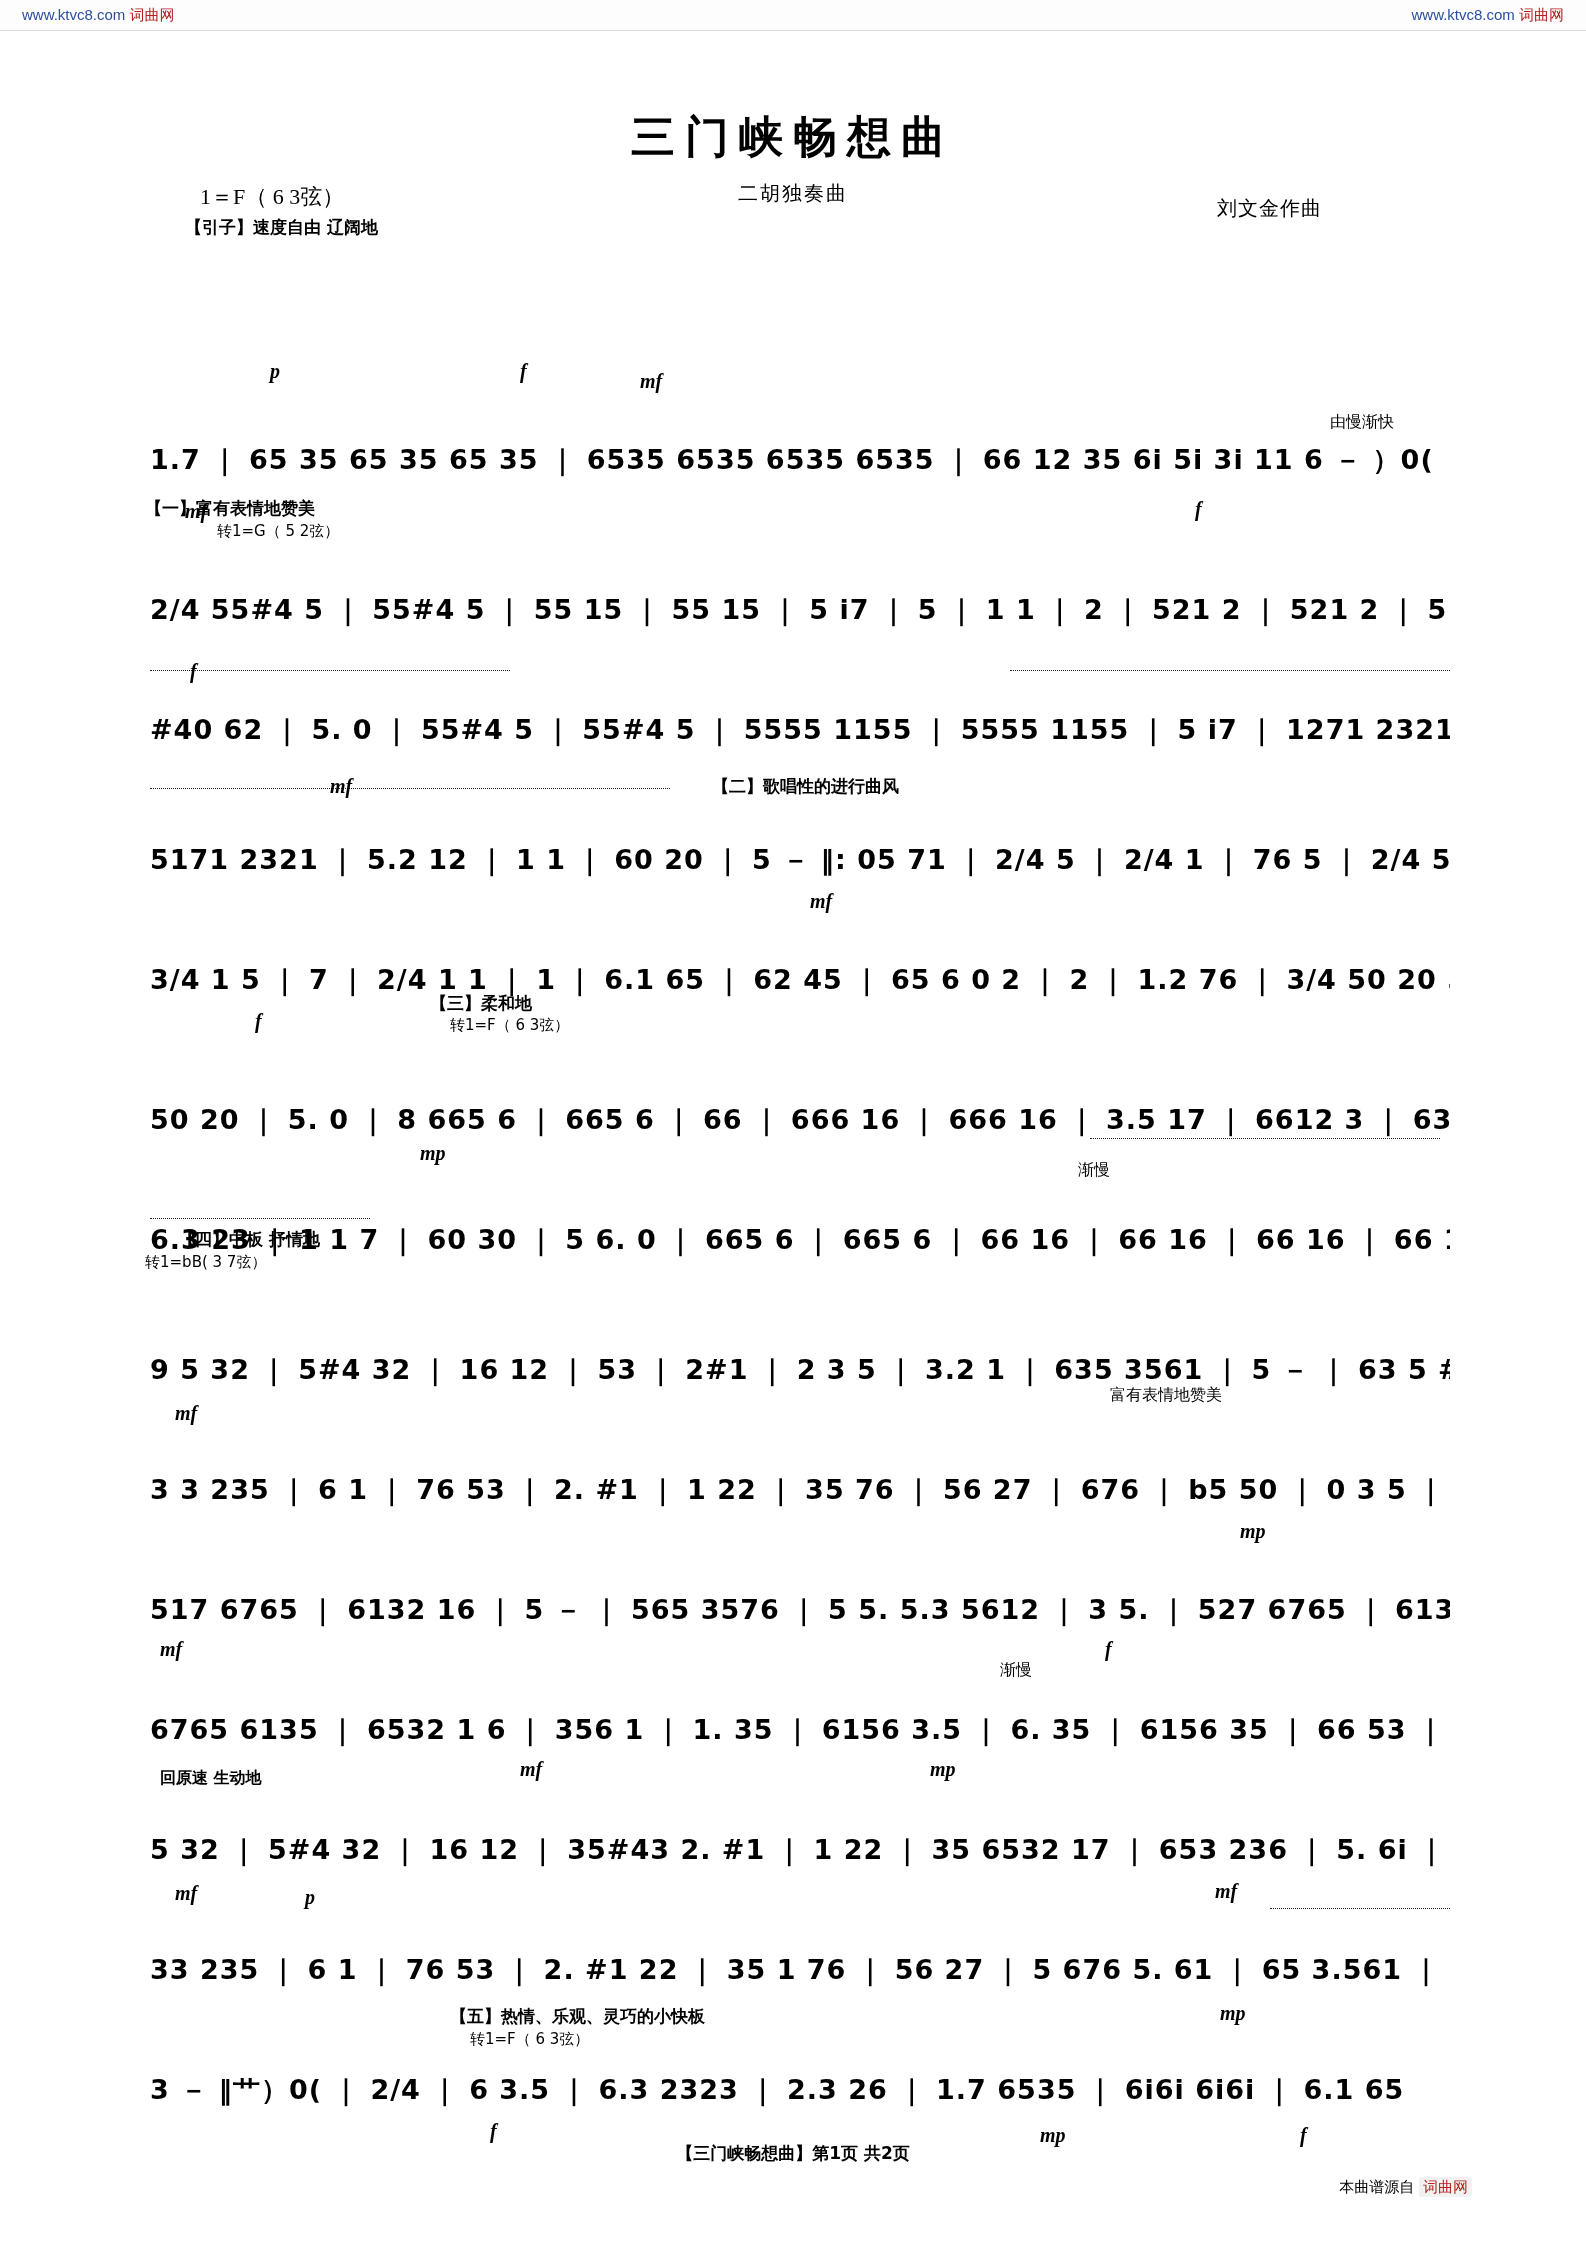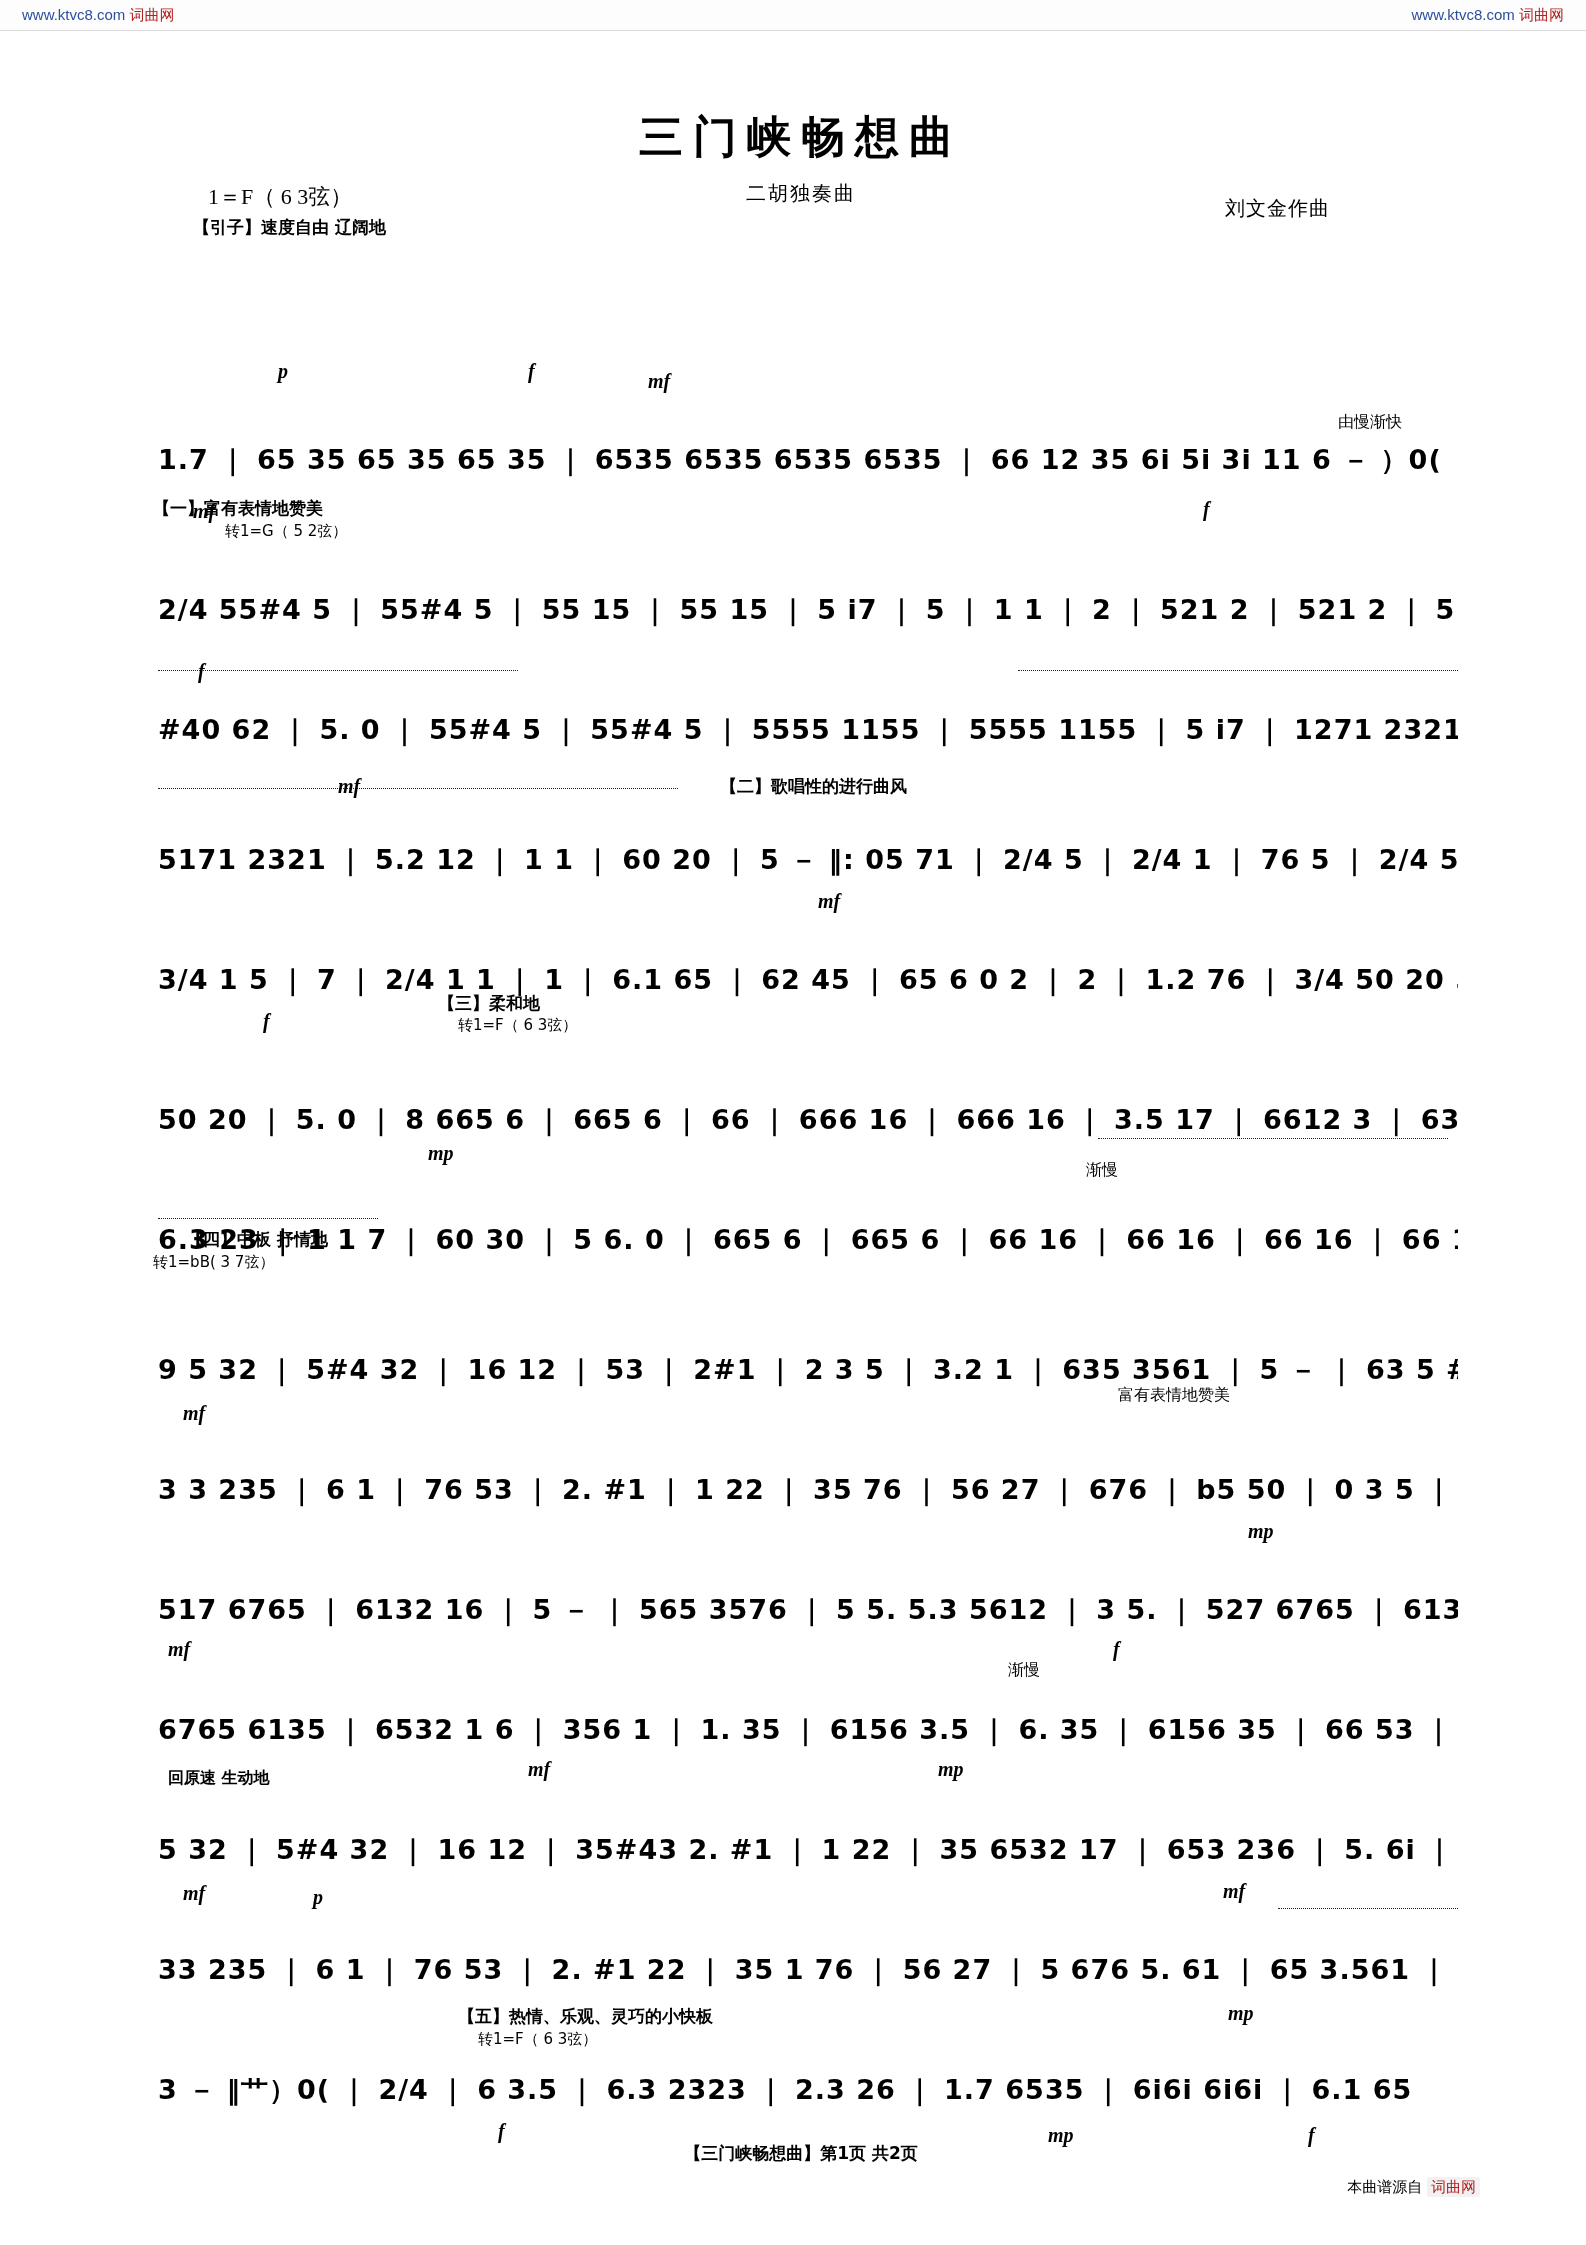--- a/index.html
+++ b/index.html
@@ -40,21 +40,21 @@
   }
   .topbar .wm.left { left: 22px; }
   .topbar .wm.right { right: 22px; }
   .wm .blue { color: #2b4f9e; }
   .wm .red { color: #b32020; }
 
   
   .sheet {
     position: absolute;
     top: 30px;
-    left: 8px;
+    left: 0;
     width: 1492px;
     height: 2175px;
   }
 
   .title {
     position: absolute;
     top: 78px;
     left: 0;
     width: 1586px;
     text-align: center;

